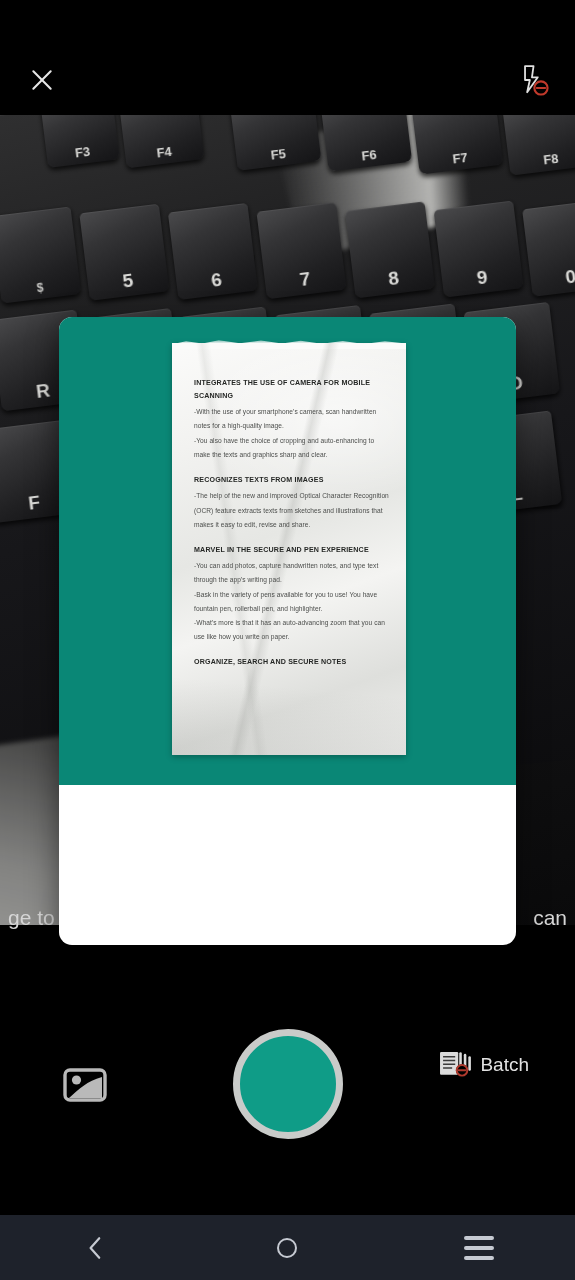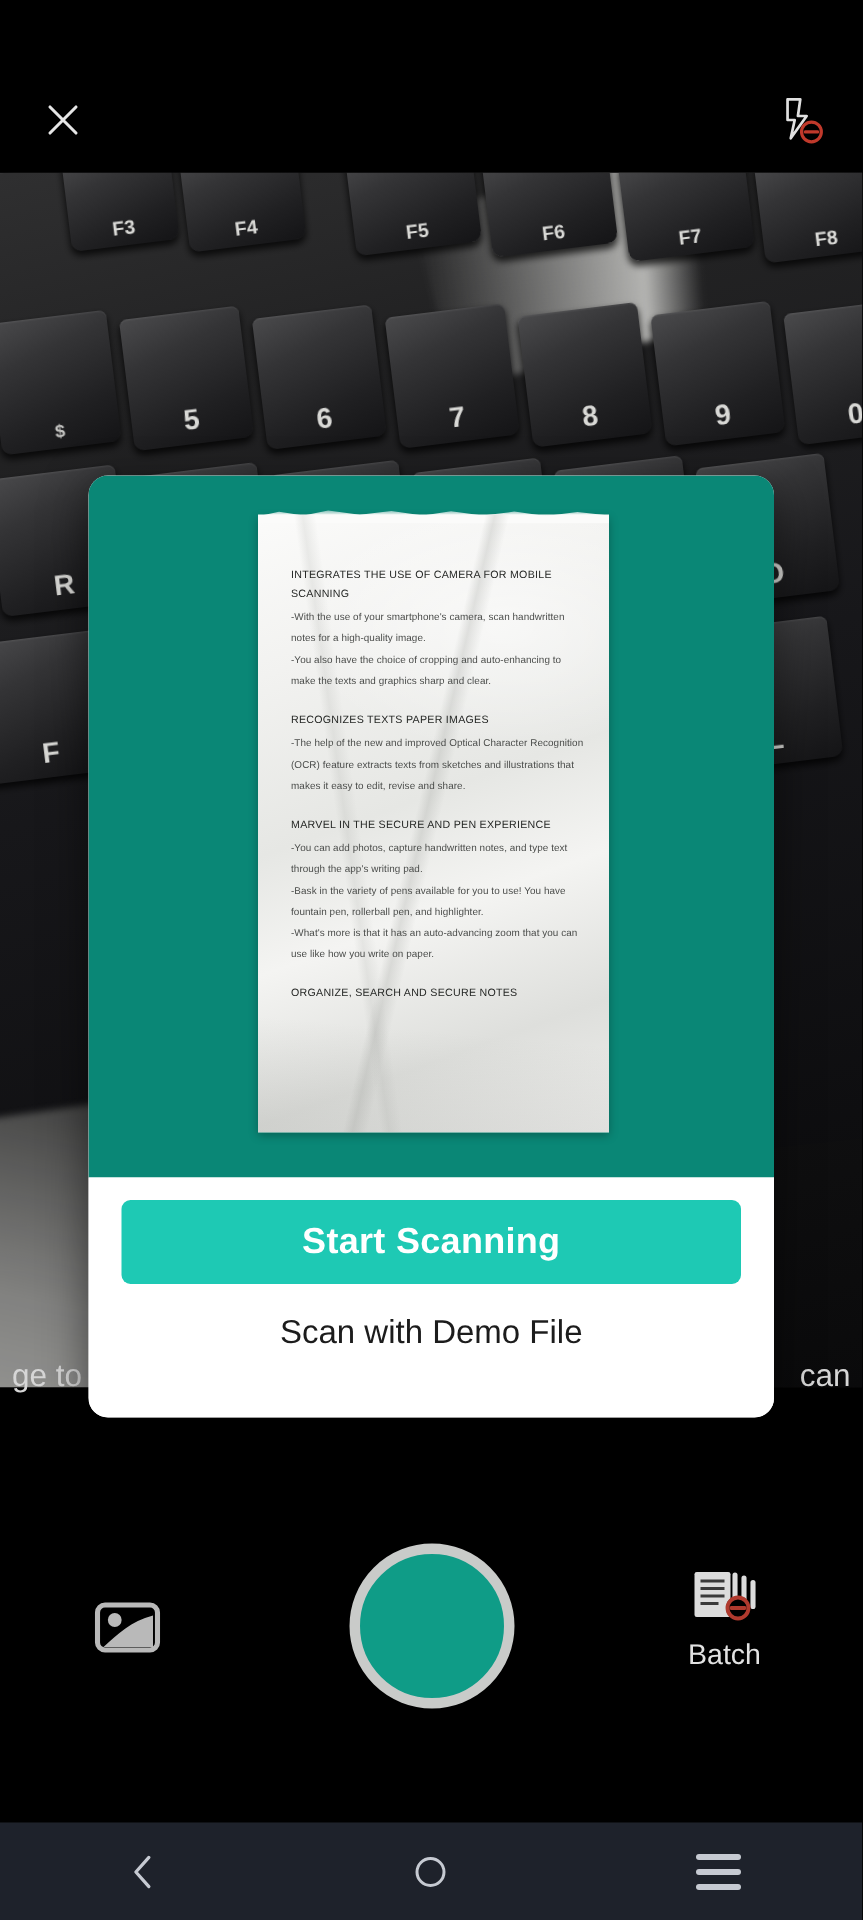--- a/index.html
+++ b/index.html
@@ -173,21 +173,21 @@
   }
   .paper-text {
     position: absolute;
     left: 22px; top: 34px;
     width: 196px;
     color: #2c2e2d;
     font-family: "Liberation Sans", sans-serif;
   }
   .pt-h {
     font-size: 7.1px;
-    font-weight: 400;
+    font-weight: 700;
     letter-spacing: .18px;
     line-height: 1.85;
     margin-bottom: 2px;
     color: #252725;
   }
   .pt-p {
     font-size: 6.6px;
     line-height: 2.16;
     color: #4b4d4b;
     letter-spacing: .05px;
@@ -247,21 +247,21 @@
     border-radius: 50%;
     background: #0f9c87;
     border: 7px solid #c9cbc9;
     cursor: pointer;
   }
   .batch-btn {
     position: absolute;
     right: 46px; top: 44px;
     width: 92px;
     display: flex;
-    flex-direction: column;
+    flex-direction: row;
     align-items: center;
     gap: 7px;
   }
   .batch-label {
     color: #e2e2e2;
     font-size: 19px;
   }
 
   
   .navbar {
@@ -363,37 +363,33 @@
   <div class="dialog">
 
     <div class="dialog-hero">
       <div class="paper">
         <div class="paper-creases"></div>
         <div class="paper-text">
           <div class="pt-h">INTEGRATES THE USE OF CAMERA FOR MOBILE SCANNING</div>
           <div class="pt-p">-With the use of your smartphone's camera, scan handwritten notes for a high-quality image.</div>
           <div class="pt-p">-You also have the choice of cropping and auto-enhancing to make the texts and graphics sharp and clear.</div>
           <div class="pt-gap"></div>
-          <div class="pt-h">RECOGNIZES TEXTS PAPER IMAGES</div>
+          <div class="pt-h">RECOGNIZES TEXTS FROM IMAGES</div>
           <div class="pt-p">-The help of the new and improved Optical Character Recognition (OCR) feature extracts texts from sketches and illustrations that makes it easy to edit, revise and share.</div>
           <div class="pt-gap"></div>
           <div class="pt-h">MARVEL IN THE SECURE AND PEN EXPERIENCE</div>
           <div class="pt-p">-You can add photos, capture handwritten notes, and type text through the app's writing pad.</div>
           <div class="pt-p">-Bask in the variety of pens available for you to use! You have fountain pen, rollerball pen, and highlighter.</div>
           <div class="pt-p">-What's more is that it has an auto-advancing zoom that you can use like how you write on paper.</div>
           <div class="pt-gap"></div>
           <div class="pt-h">ORGANIZE, SEARCH AND SECURE NOTES</div>
         </div>
       </div>
     </div>
 
-    <div class="dialog-actions">
-      <button class="primary-btn">Start Scanning</button>
-      <div class="secondary-link">Scan with Demo File</div>
-    </div>
   </div>
 
   <div class="controls">
 
     <div class="gallery-btn">
       <svg width="44" height="36" viewBox="0 0 44 36">
         <rect x="2" y="3" width="40" height="30" rx="5" ry="5" fill="none" stroke="#b9b9b9" stroke-width="3.4"></rect>
         <circle cx="13.5" cy="13" r="4.6" fill="#b9b9b9"></circle>
         <path d="M6 31 C16 22, 24 14, 39 10 L39 31 Z" fill="#b9b9b9"></path>
       </svg>

